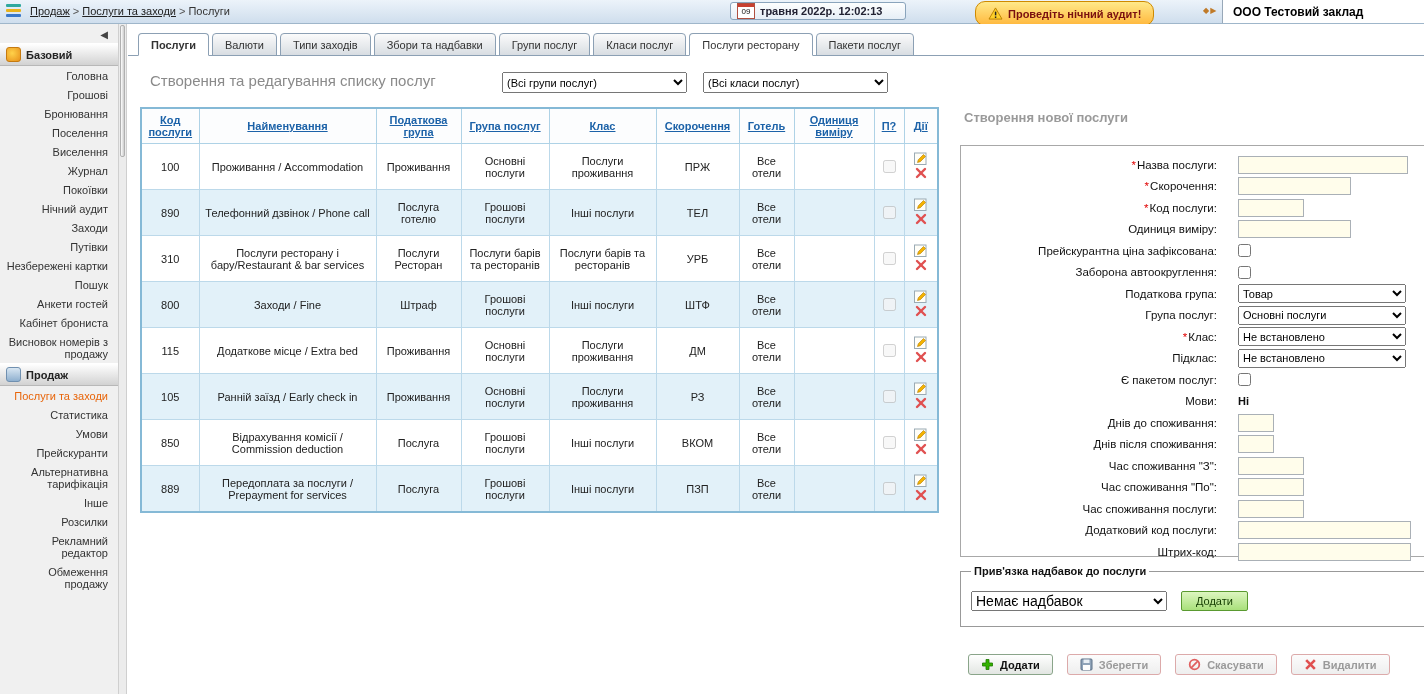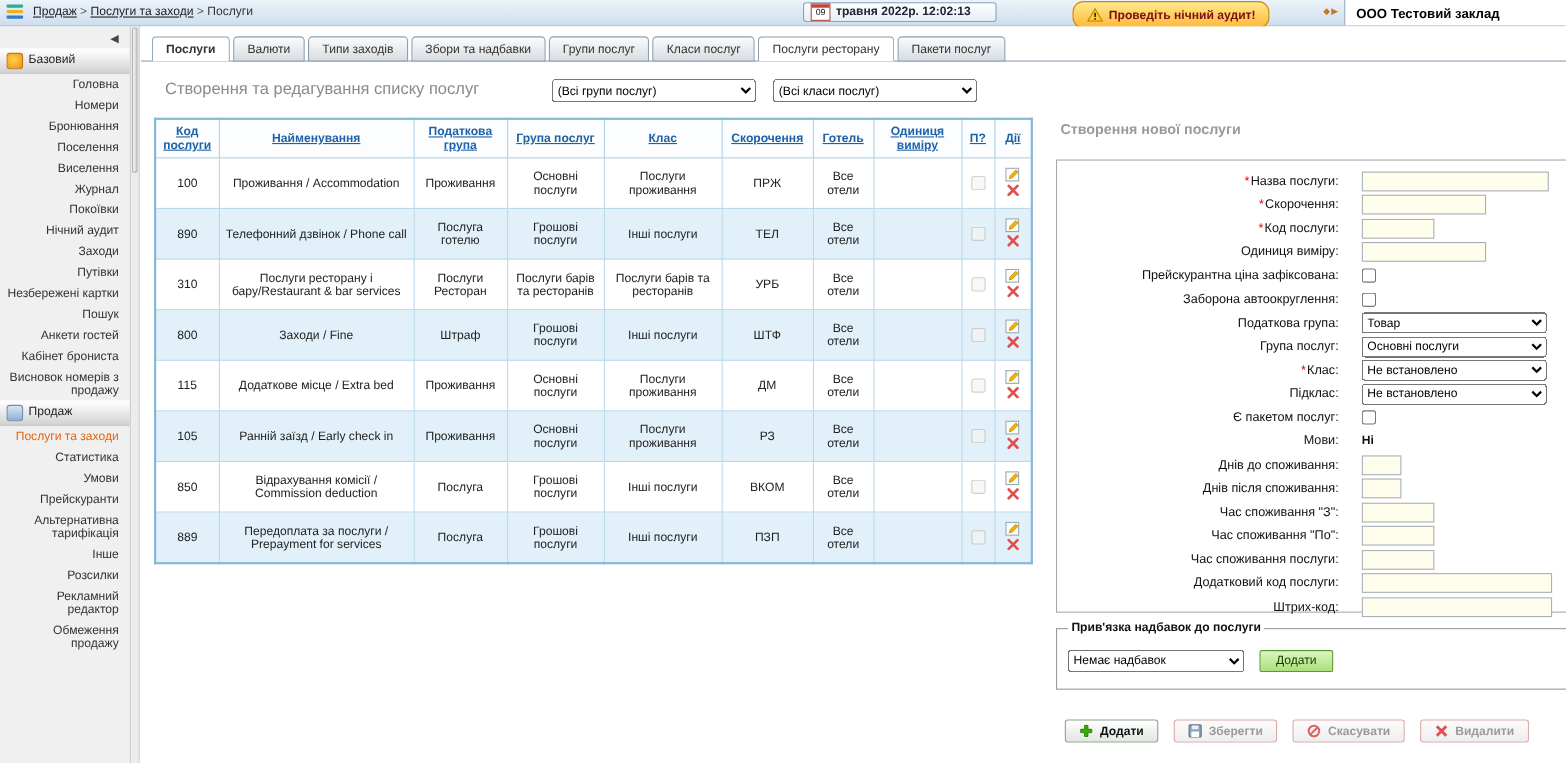--- a/index.html
+++ b/index.html
@@ -25,24 +25,24 @@
          border:1px solid #cf8a00;border-radius:10px;background:linear-gradient(#ffe98a,#ffb83d);
          display:flex;align-items:center;gap:5px;padding:0 12px;font-weight:bold;color:#7a1010;cursor:pointer;}
   .panel-arrows{position:absolute;left:1203px;top:6px;font-size:8px;color:#c07a28;letter-spacing:1px;cursor:pointer;}
   .company{position:absolute;left:1222px;top:0;right:0;height:23px;background:#fff;
            border-left:1px solid #98a8b8;display:flex;align-items:center;padding-left:10px;
            font-weight:bold;font-size:12px;color:#000;}
 
   
   .sidebar{position:absolute;top:24px;left:0;bottom:0;width:118px;background:#f0f0f0;}
   .collapse-btn{text-align:right;padding:5px 10px 3px;color:#444;font-size:10px;cursor:pointer;}
-  .section-header{display:flex;align-items:flex-start;gap:5px;padding:3px 6px;
+  .section-header{display:flex;align-items:center;gap:5px;padding:3px 6px;
                   background:linear-gradient(#ffffff,#d2d2d2);
                   border-top:1px solid #fff;border-bottom:1px solid #b8b8b8;
-                  font-weight:normal;color:#222;cursor:pointer;}
+                  font-weight:bold;color:#222;cursor:pointer;}
   .sec-icon{width:13px;height:13px;border-radius:3px;display:inline-block;flex:0 0 auto;}
   .base-icon{background:radial-gradient(circle at 40% 40%,#ffd24a,#e8901a);border:1px solid #c57a10;}
   .sales-icon{background:linear-gradient(#d8e6f2,#8fb0cf);border:1px solid #7090b0;}
   .sb-item{text-align:right;padding:4px 10px 3px 2px;color:#333;cursor:pointer;line-height:12px;}
   .sb-item.active{color:#e8650a;}
   .sidebar-scrollbar{position:absolute;top:24px;left:118px;bottom:0;width:9px;background:#ececec;
                      border-left:1px solid #cfcfcf;border-right:1px solid #cfcfcf;box-sizing:border-box;}
   .sb-thumb{margin:1px;height:130px;background:linear-gradient(90deg,#fdfdfd,#cccccc);
             border:1px solid #b0b0b0;border-radius:2px;}
 
@@ -76,21 +76,21 @@
   .form-input{height:16px;background:#fffdeb;border:1px solid #aab0b6;font-size:11px;
               padding:0 3px;font-family:inherit;}
   .form-select{height:19px;font-size:11px;font-family:inherit;}
   .form-checkbox{margin:0;width:13px;height:13px;}
   .static-val{font-weight:bold;color:#111;}
 
   .addons-fieldset{position:absolute;left:832px;top:541px;right:-4px;height:62px;box-sizing:border-box;
                    border:1px solid #999;padding:2px 10px;margin:0;}
   .addons-fieldset legend{font-weight:bold;color:#111;padding:0 3px;font-size:11px;}
   .addons-body{display:flex;align-items:center;gap:14px;margin-top:12px;}
-  .addons-select{width:160px;height:20px;font-size:11px;font-family:inherit;}
+  .addons-select{width:196px;height:20px;font-size:14px;font-family:inherit;}
   .addon-add-btn{padding:3px 14px;background:linear-gradient(#ddf6c0,#a9e07b);border:1px solid #5a9a30;
                  border-radius:2px;font-size:11px;color:#143d00;cursor:pointer;font-family:inherit;}
 
   .actions-row{position:absolute;left:840px;top:630px;display:flex;gap:14px;}
   .action-btn{display:flex;align-items:center;gap:6px;padding:3px 12px;border:1px solid #8aa58a;
               border-radius:3px;background:linear-gradient(#ffffff,#e2e6e2);font-size:11px;font-weight:bold;
               color:#111;cursor:pointer;font-family:inherit;}
   .action-btn:disabled{color:#9a9a9a;border-color:#dcaaaa;background:linear-gradient(#fcfcfc,#eeeeee);cursor:default;align-items:flex-end;}
   .ai{line-height:0;display:inline-block;}
 </style>
@@ -126,21 +126,21 @@
 </div>
 
 <div class="sidebar">
   <div class="collapse-btn">◀</div>
   <div>
       <div class="section-header">
         <span class="sec-icon base-icon"></span>
         <span>Базовий</span>
       </div>
       <div class="sb-item">Головна</div>
-      <div class="sb-item">Номери</div>
+      <div class="sb-item">Грошові</div>
       <div class="sb-item">Бронювання</div>
       <div class="sb-item">Поселення</div>
       <div class="sb-item">Виселення</div>
       <div class="sb-item">Журнал</div>
       <div class="sb-item">Покоївки</div>
       <div class="sb-item">Нічний аудит</div>
       <div class="sb-item">Заходи</div>
       <div class="sb-item">Путівки</div>
       <div class="sb-item">Незбережені картки</div>
       <div class="sb-item">Пошук</div>

